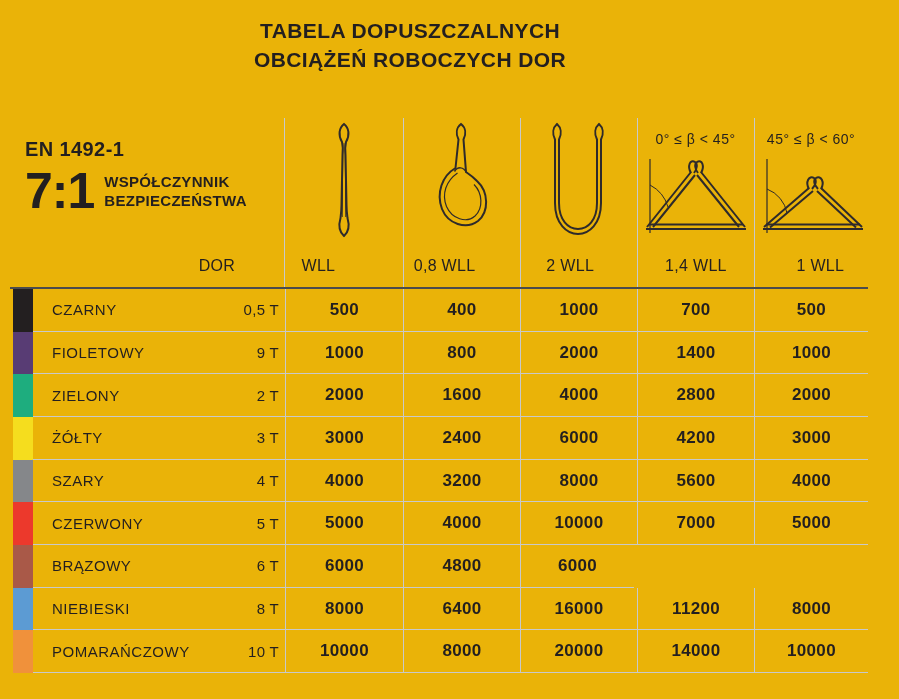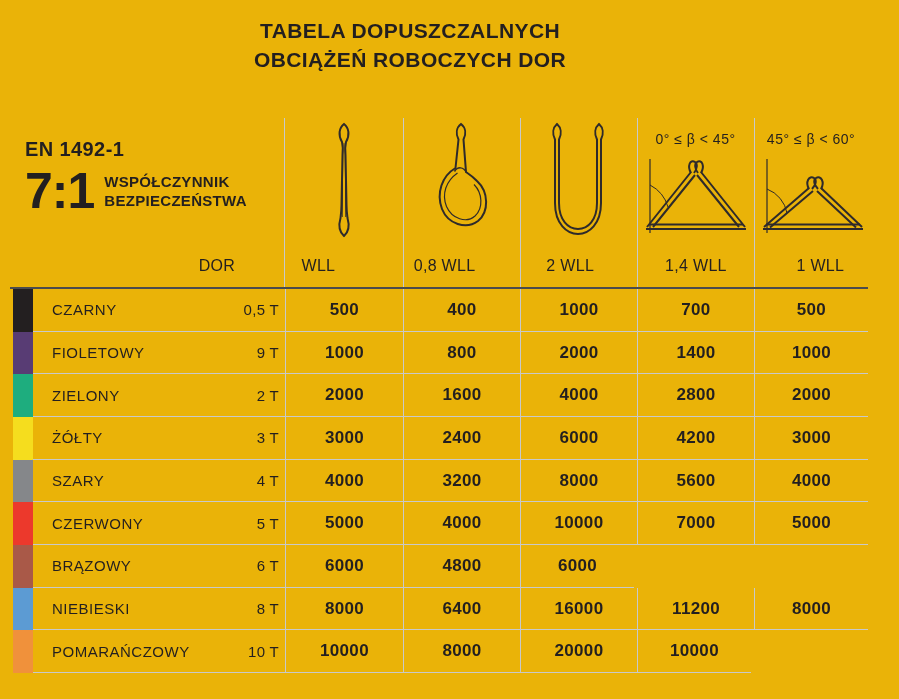--- a/index.html
+++ b/index.html
@@ -274,17 +274,18 @@
 
     <div class="trow">
       <div class="swatch" style="background: rgb(240, 145, 59);"></div>
       <div class="cell label-cell">
         <span class="cname">POMARAŃCZOWY</span>
         <span class="dorv">10 T</span>
       </div>
       <div class="cell vcell w1">10000</div>
       <div class="cell vcell w2">8000</div>
       <div class="cell vcell w3">20000</div>
+      <div class="cell vcell w4">14000</div>
       <div class="cell vcell w5">10000</div>
     </div>
 
   </div>
 </div>
 
 </body></html>

